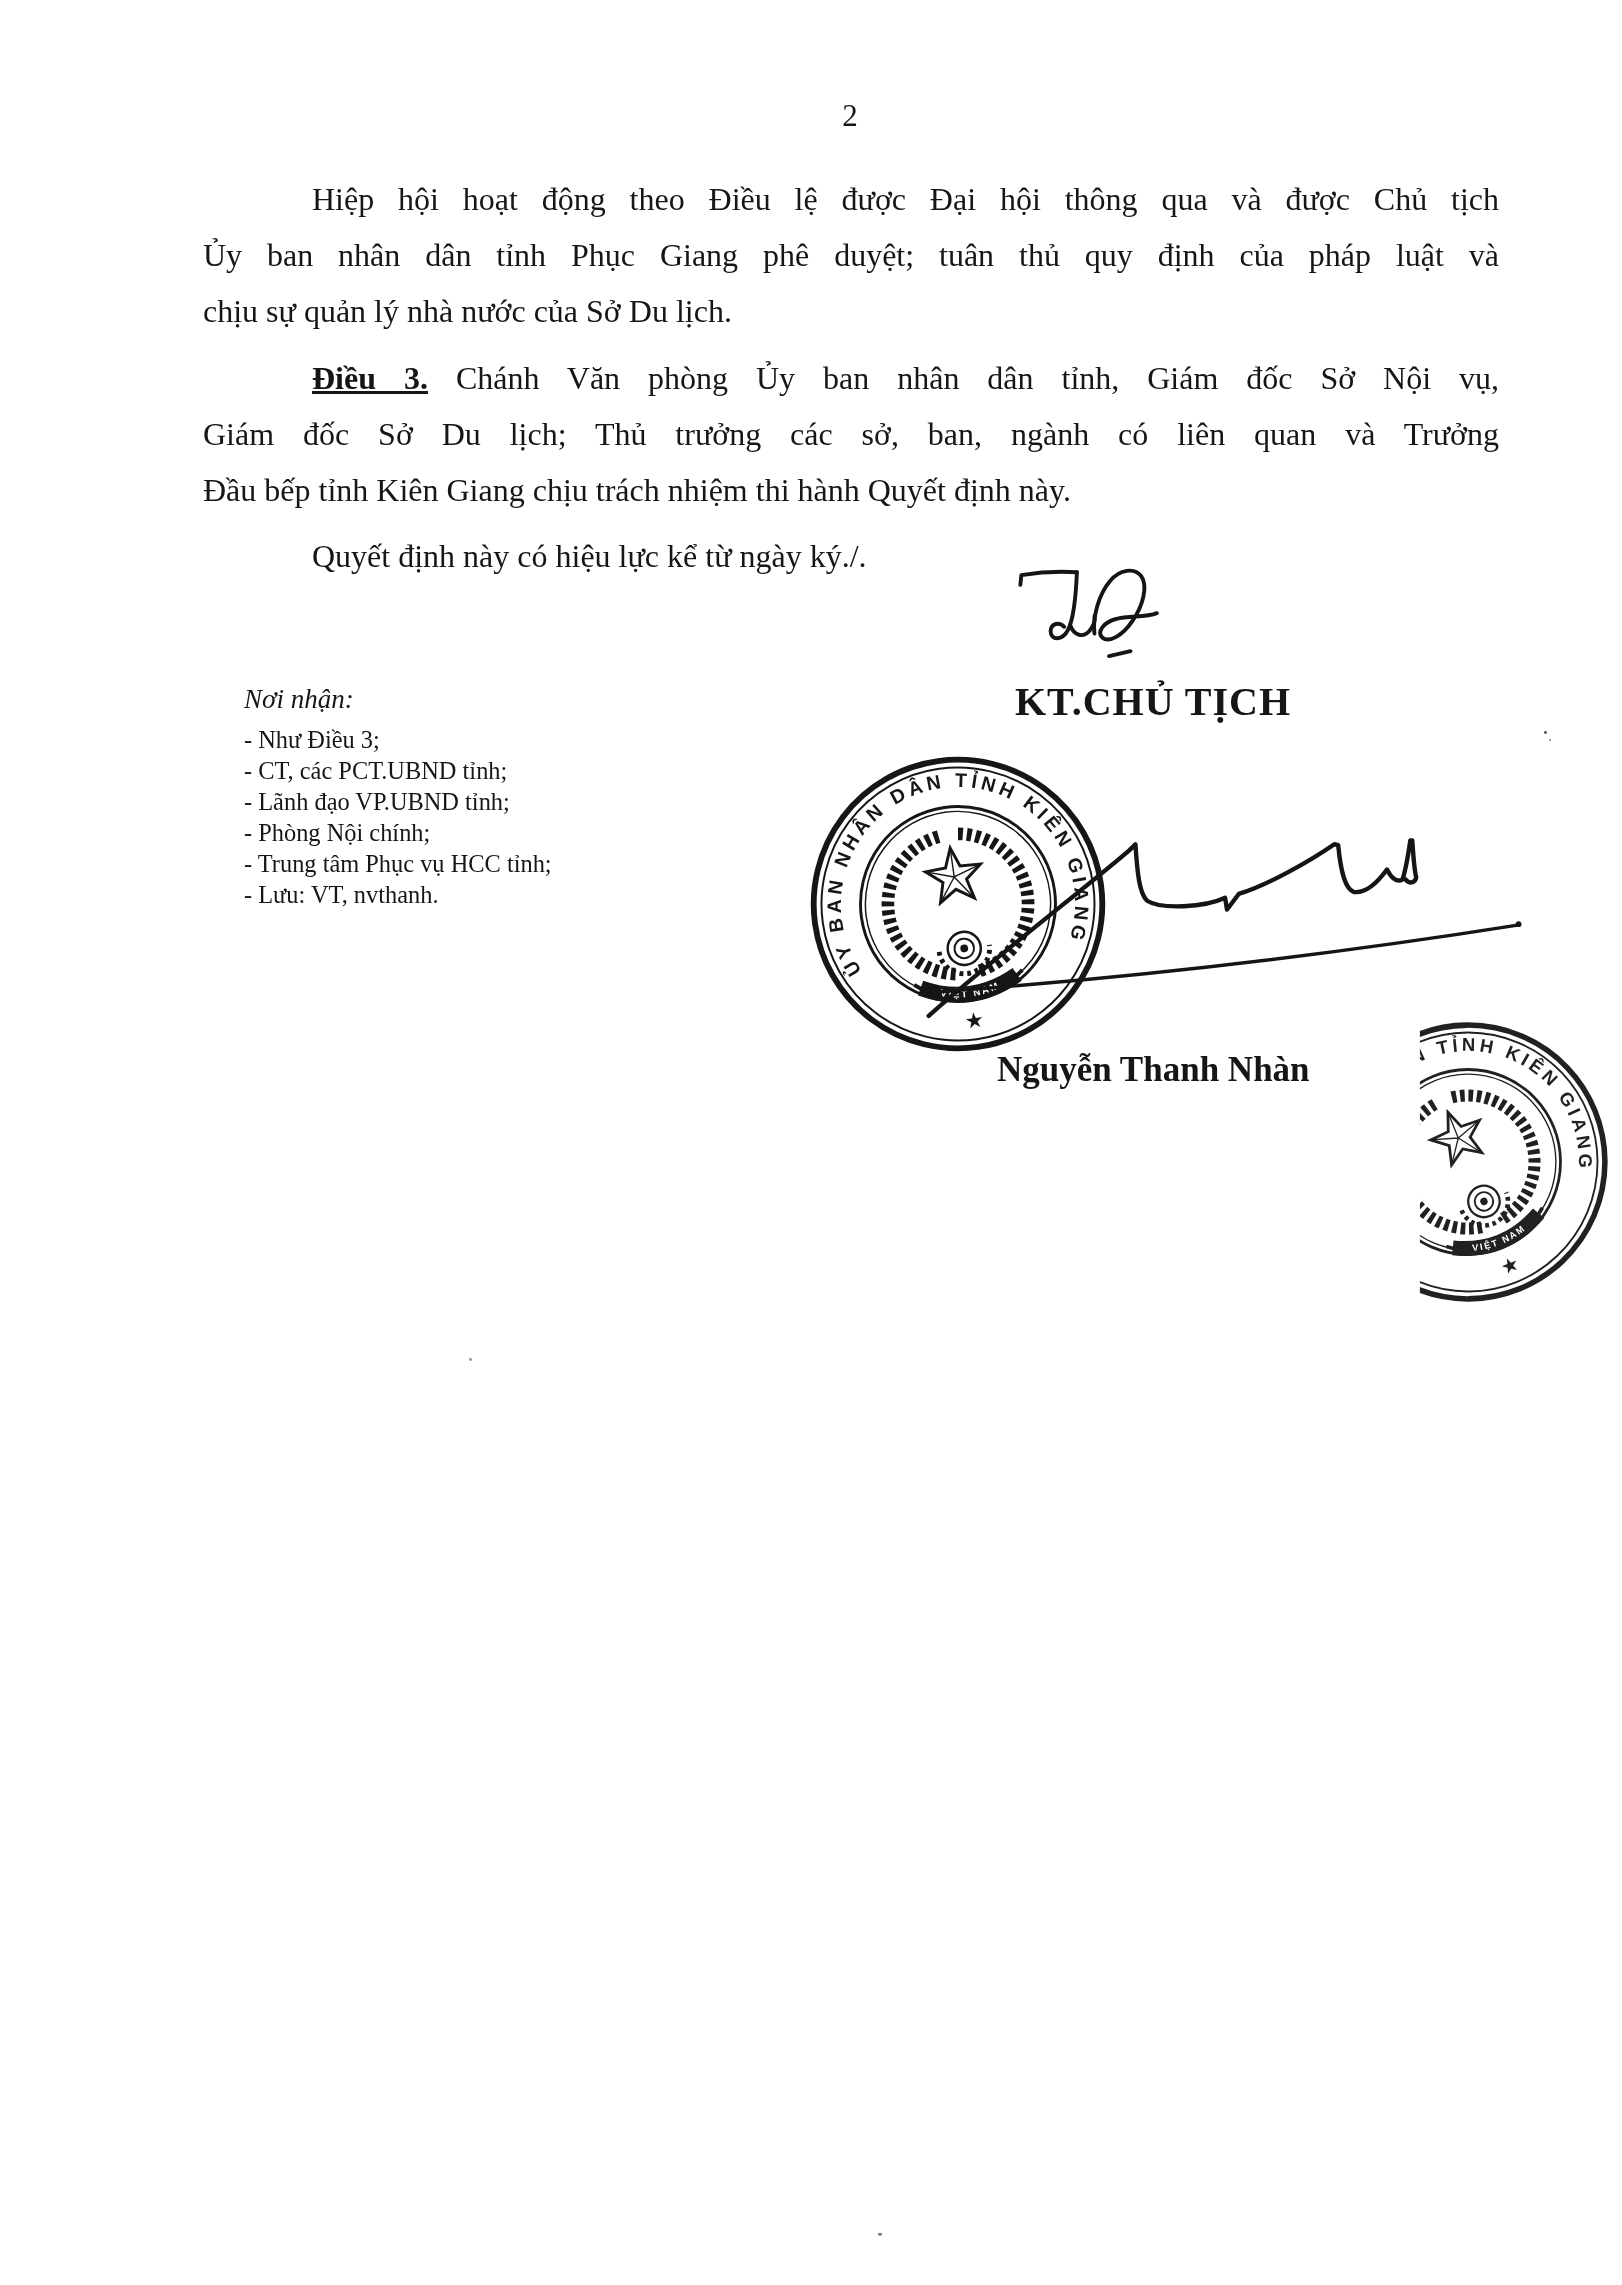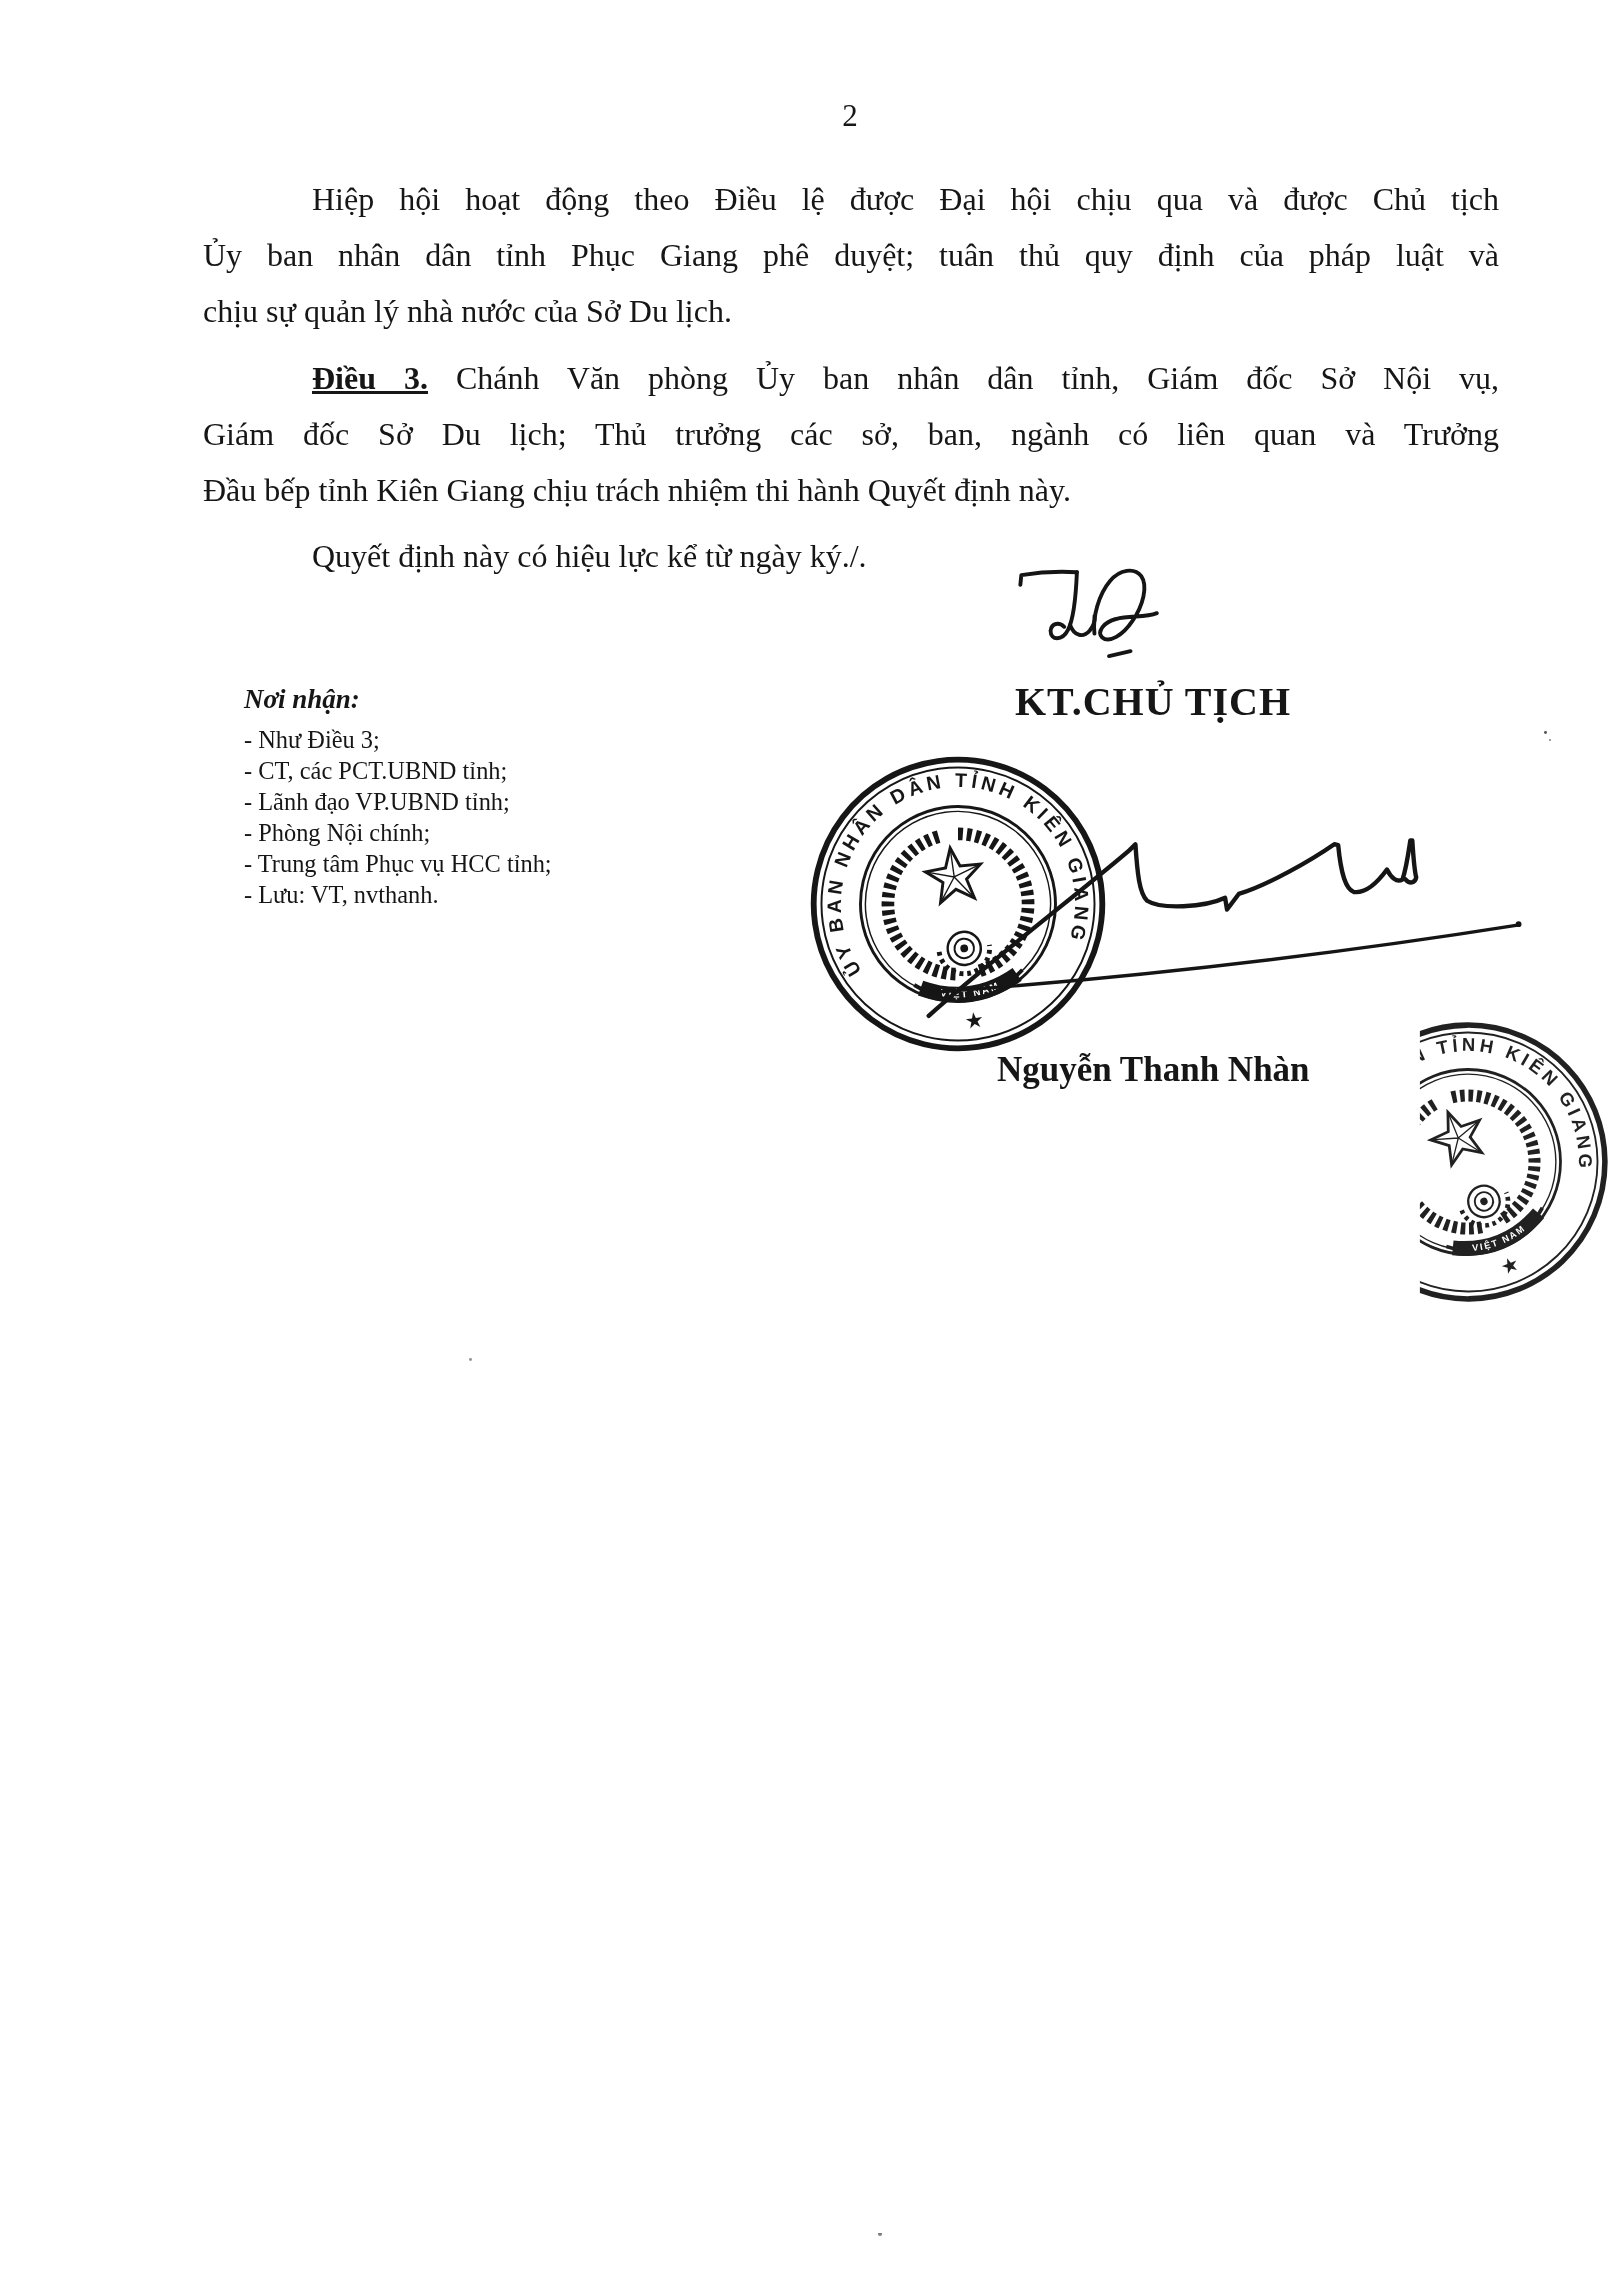--- a/index.html
+++ b/index.html
@@ -11,41 +11,41 @@
   .pagenum{position:absolute;top:98px;left:819px;width:62px;text-align:center;
     font-size:31px;line-height:35px;}
   .docbody{position:absolute;left:203px;top:171px;width:1296px;font-size:32px;}
   .bodyline{height:56px;line-height:56px;white-space:nowrap;text-align:justify;}
   .bodyline.j{text-align:justify;text-align-last:justify;}
   .bodyline.l{text-align:left;text-align-last:left;}
   .bodyline.ind{padding-left:109px;}
   .bodyline.pgap{margin-top:10.7px;}
   .bold{font-weight:bold;text-decoration:underline;}
   .recipients{position:absolute;left:244px;top:683px;}
-  .recipients .label{font-size:27px;font-weight:bold;font-style:italic;line-height:33px;}
+  .recipients .label{font-size:27px;font-weight:normal;font-style:italic;line-height:33px;}
   .recipients ul{list-style:none;margin:7.8px 0 0 0;padding:0;}
   .recipients li{font-size:24.4px;line-height:31px;white-space:nowrap;}
   .sigblock{position:absolute;left:985px;top:675px;width:336px;text-align:center;}
   .sigblock .authority,.sigblock .title{font-size:40px;font-weight:bold;line-height:54px;
     letter-spacing:1px;white-space:nowrap;}
   .signer{position:absolute;left:997px;top:1045px;width:312px;text-align:center;
     font-size:35px;font-weight:bold;line-height:49px;white-space:nowrap;}
   .abs{position:absolute;}
   .speck{position:absolute;background:#2a2a2a;border-radius:50%;}
   svg{display:block;}
 </style>
 </head>
 <body>
 
 <div class="page">
 
   <div class="pagenum">2</div>
 
   <div class="docbody">
-    <div class="bodyline j ind">Hiệp hội hoạt động theo Điều lệ được Đại hội chịu qua và được Chủ tịch</div>
+    <div class="bodyline j ind">Hiệp hội hoạt động theo Điều lệ được Đại hội thông qua và được Chủ tịch</div>
     <div class="bodyline j">Ủy ban nhân dân tỉnh Phục Giang phê duyệt; tuân thủ quy định của pháp luật và</div>
     <div class="bodyline l">chịu sự quản lý nhà nước của Sở Du lịch.</div>
     <div class="bodyline j ind pgap"><span class="bold">Điều 3.</span><span> Chánh Văn phòng Ủy ban nhân dân tỉnh, Giám đốc Sở Nội vụ,</span></div>
     <div class="bodyline j">Giám đốc Sở Du lịch; Thủ trưởng các sở, ban, ngành có liên quan và Trưởng</div>
     <div class="bodyline l">Đầu bếp tỉnh Kiên Giang chịu trách nhiệm thi hành Quyết định này.</div>
     <div class="bodyline l ind pgap">Quyết định này có hiệu lực kể từ ngày ký./.</div>
   </div>
 
   <div class="recipients">
     <div class="label">Nơi nhận:</div>

